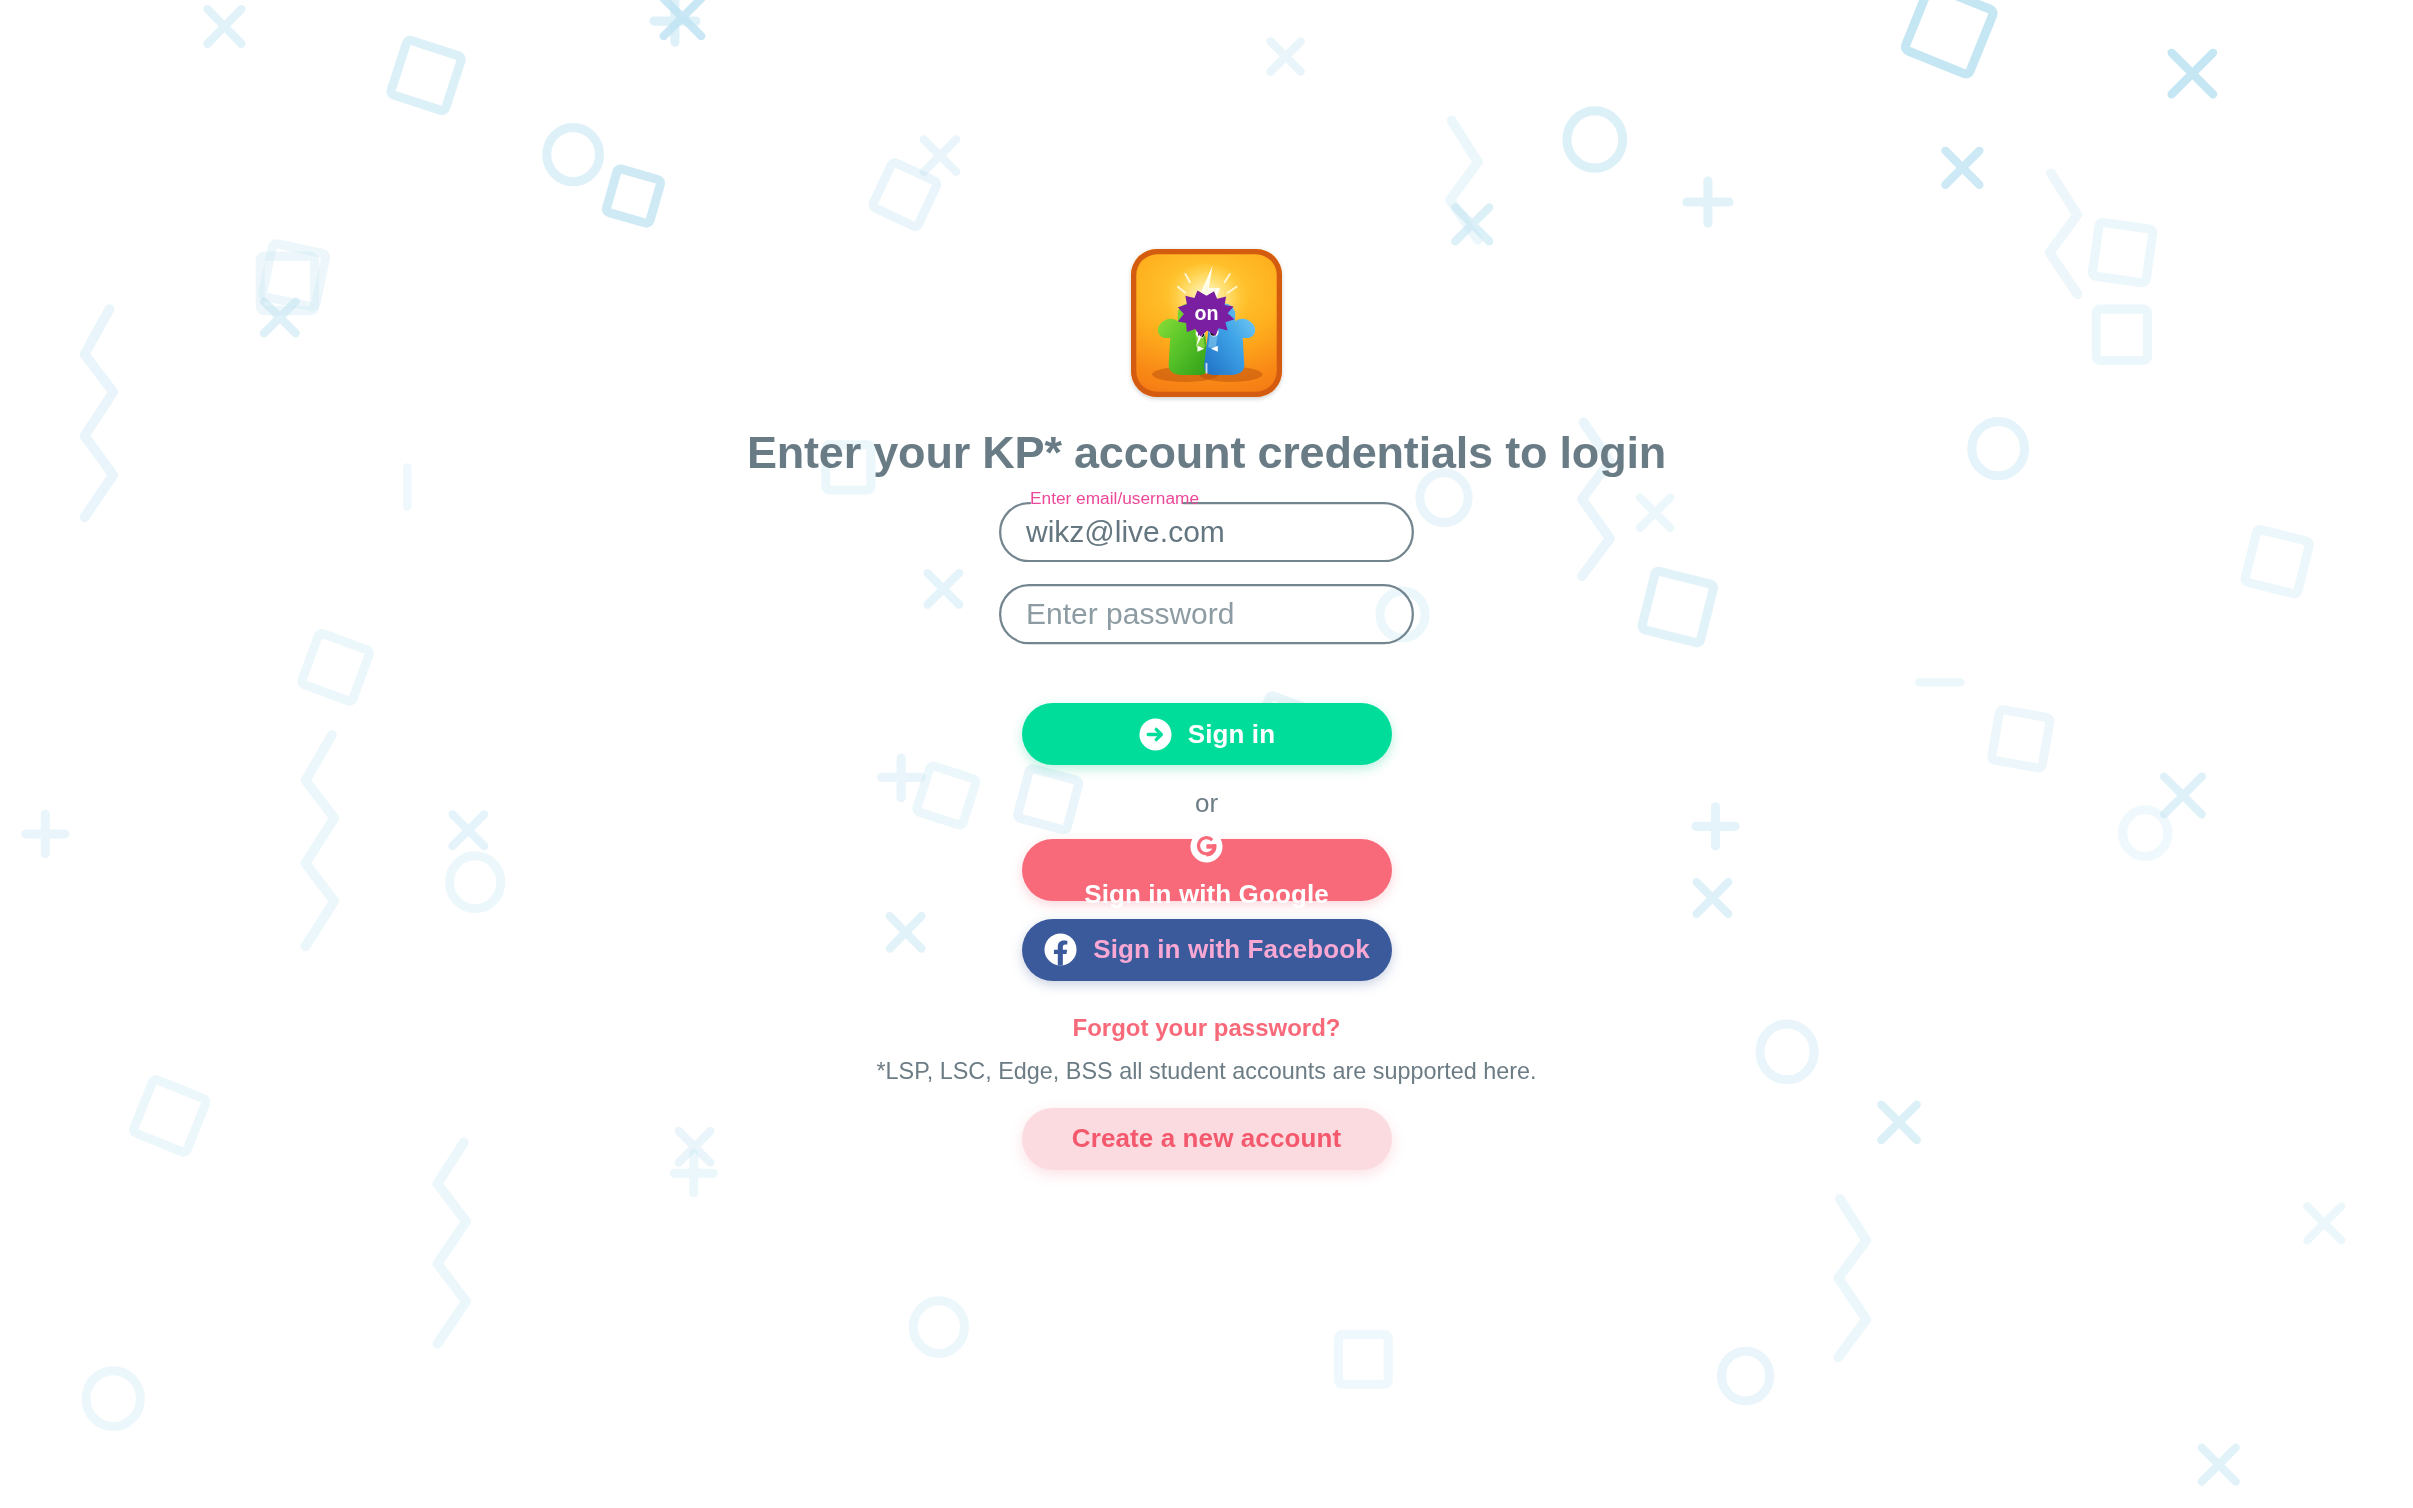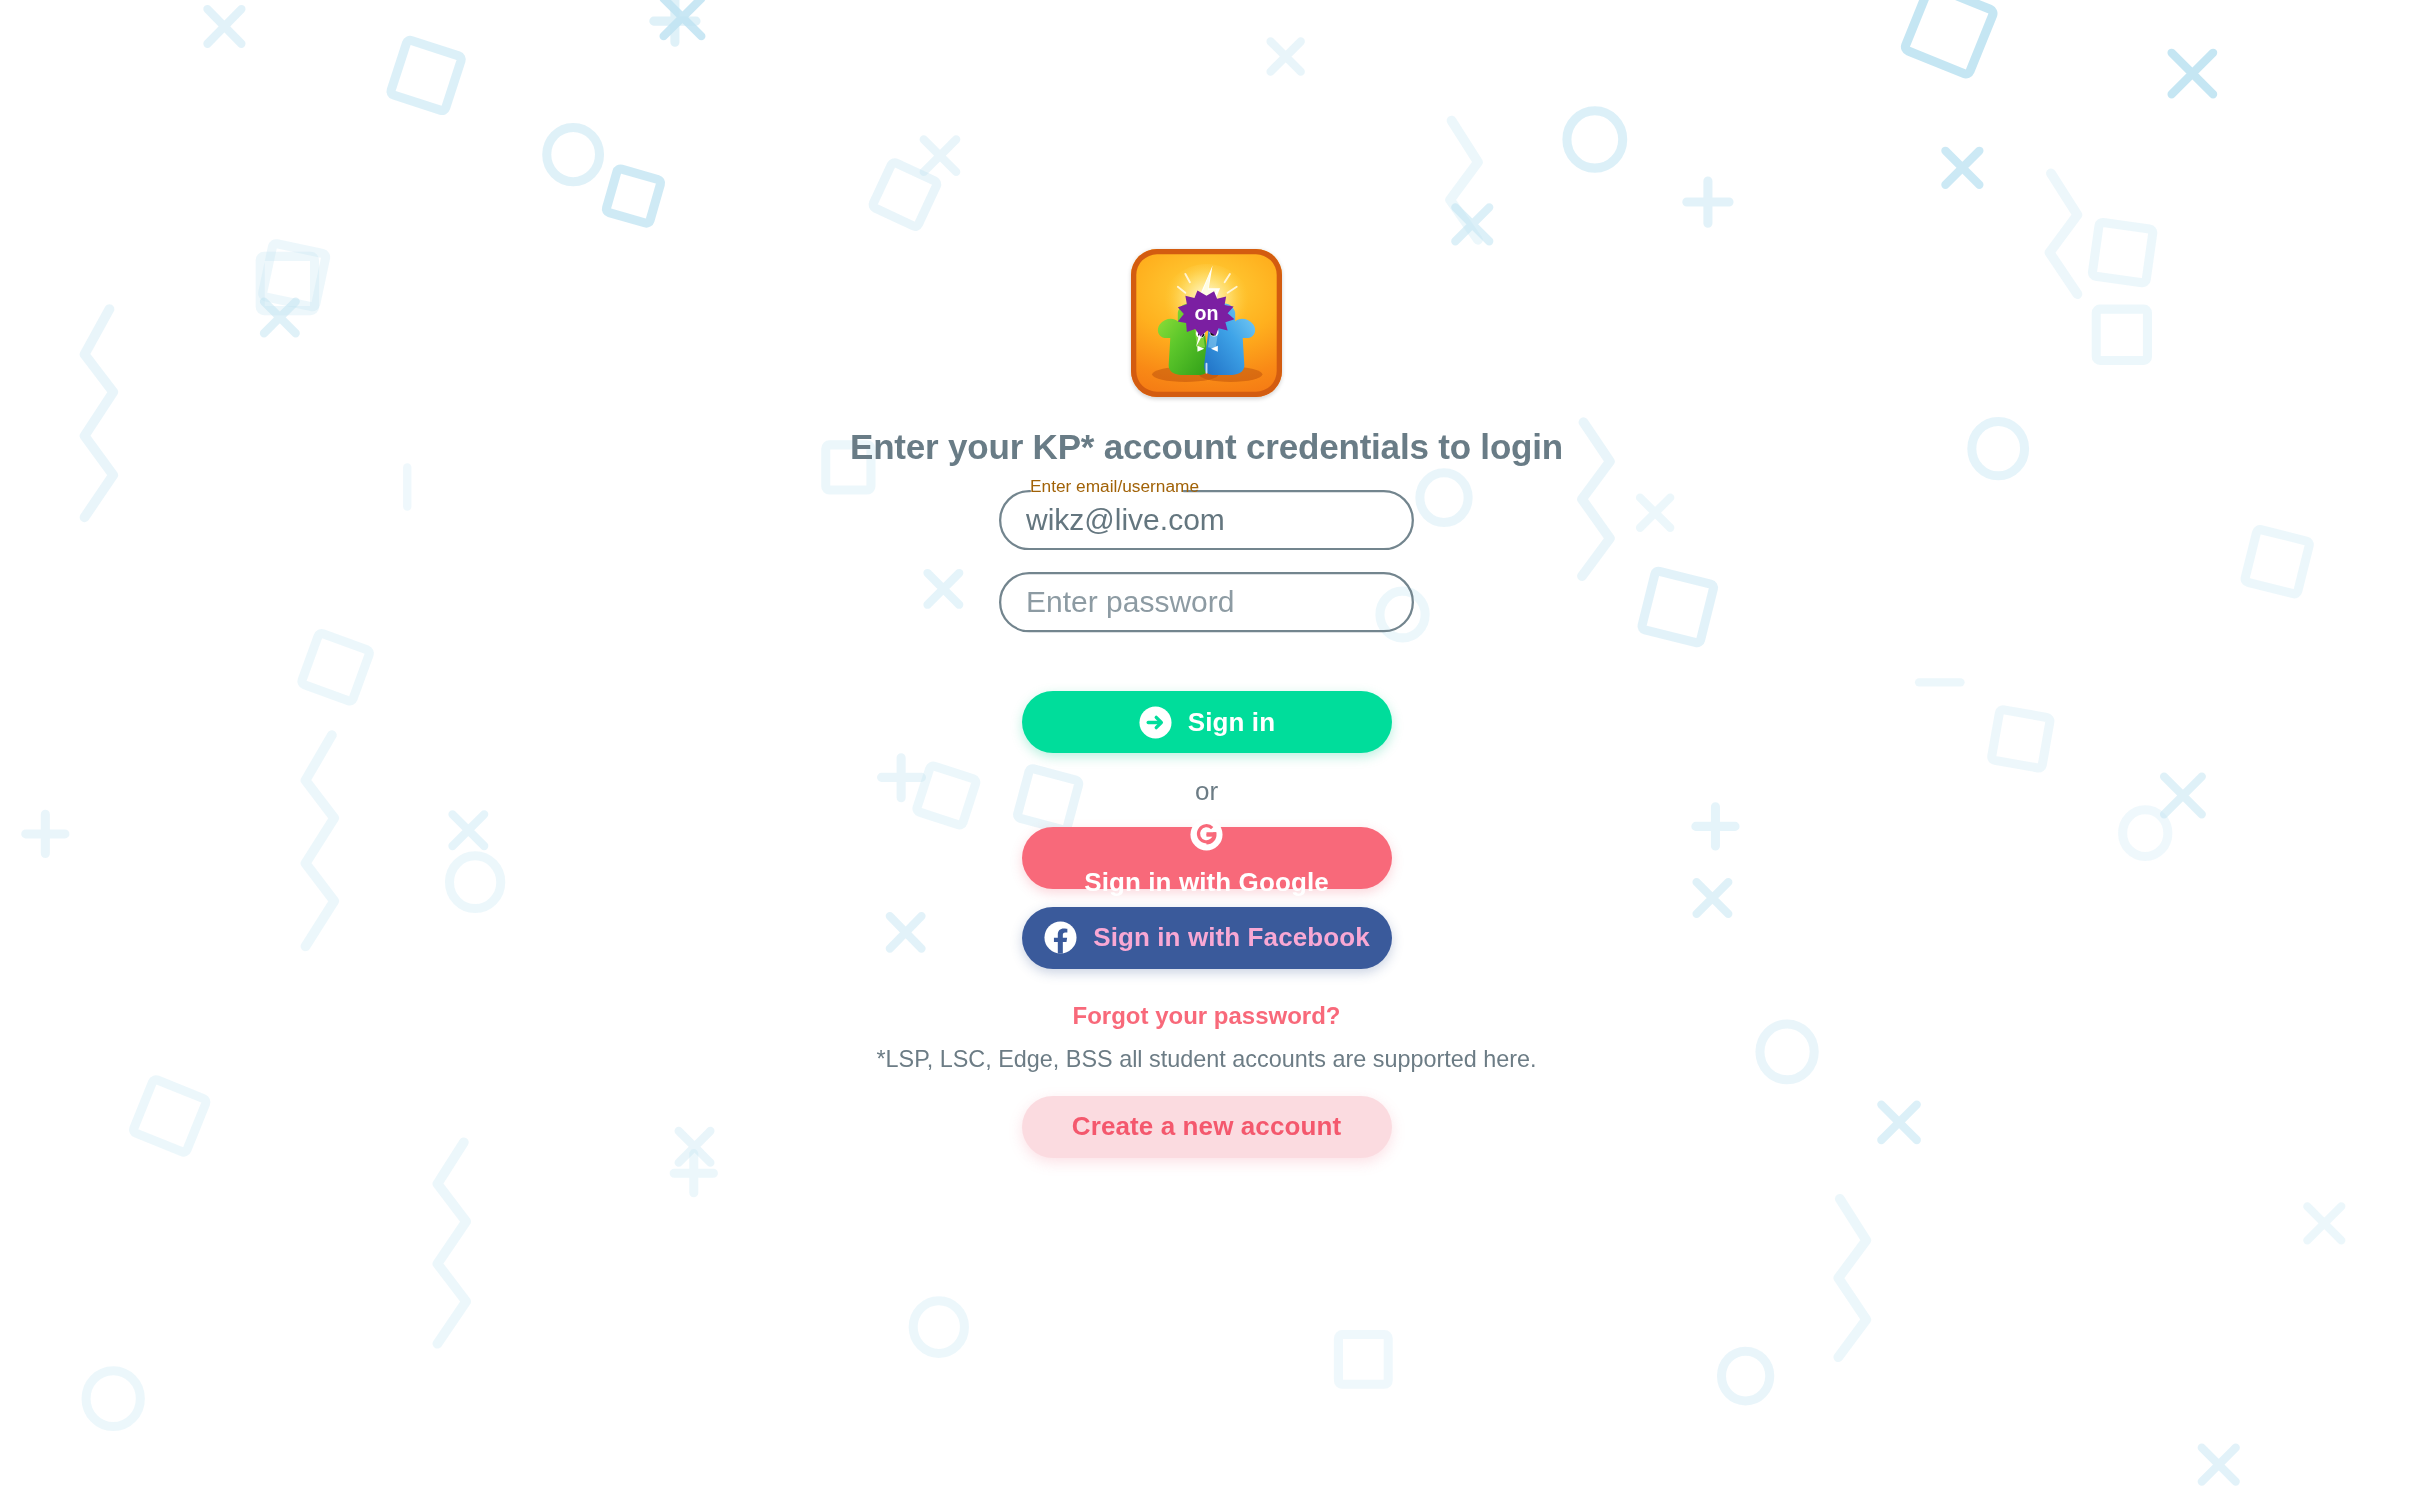--- a/index.html
+++ b/index.html
@@ -54,21 +54,21 @@
     box-shadow: inset 0 0 0 5.3px #d35c10, 0 1.5px 4.5px rgba(0,0,0,0.18);
     overflow: hidden;
     flex: none;
     text-align: center;
   }
   #app-logo .logo-svg { position: absolute; inset: 0; width: 100%; height: 100%; }
 
   
   #page-title {
     margin-top: 30px;
-    font-size: 35px;
+    font-size: 45px;
     font-weight: 700;
     color: #697c86;
     letter-spacing: -0.2px;
     white-space: nowrap;
   }
 
   
   .field-wrap {
     position: relative;
     width: 415px;
@@ -99,21 +99,21 @@
     font-size: 30px;
     color: #64767f;
   }
   .field-input::placeholder { color: #8d9ba3; opacity: 1; }
 
   .float-label {
     position: absolute;
     top: -12px;
     left: 25px;
     font-size: 17.3px;
-    color: #a16207;
+    color: #ec4899;
     background: transparent;
     padding: 0 6px;
     line-height: 1;
     white-space: nowrap;
   }
 
   
   .btn {
     display: flex;
     align-items: center;

